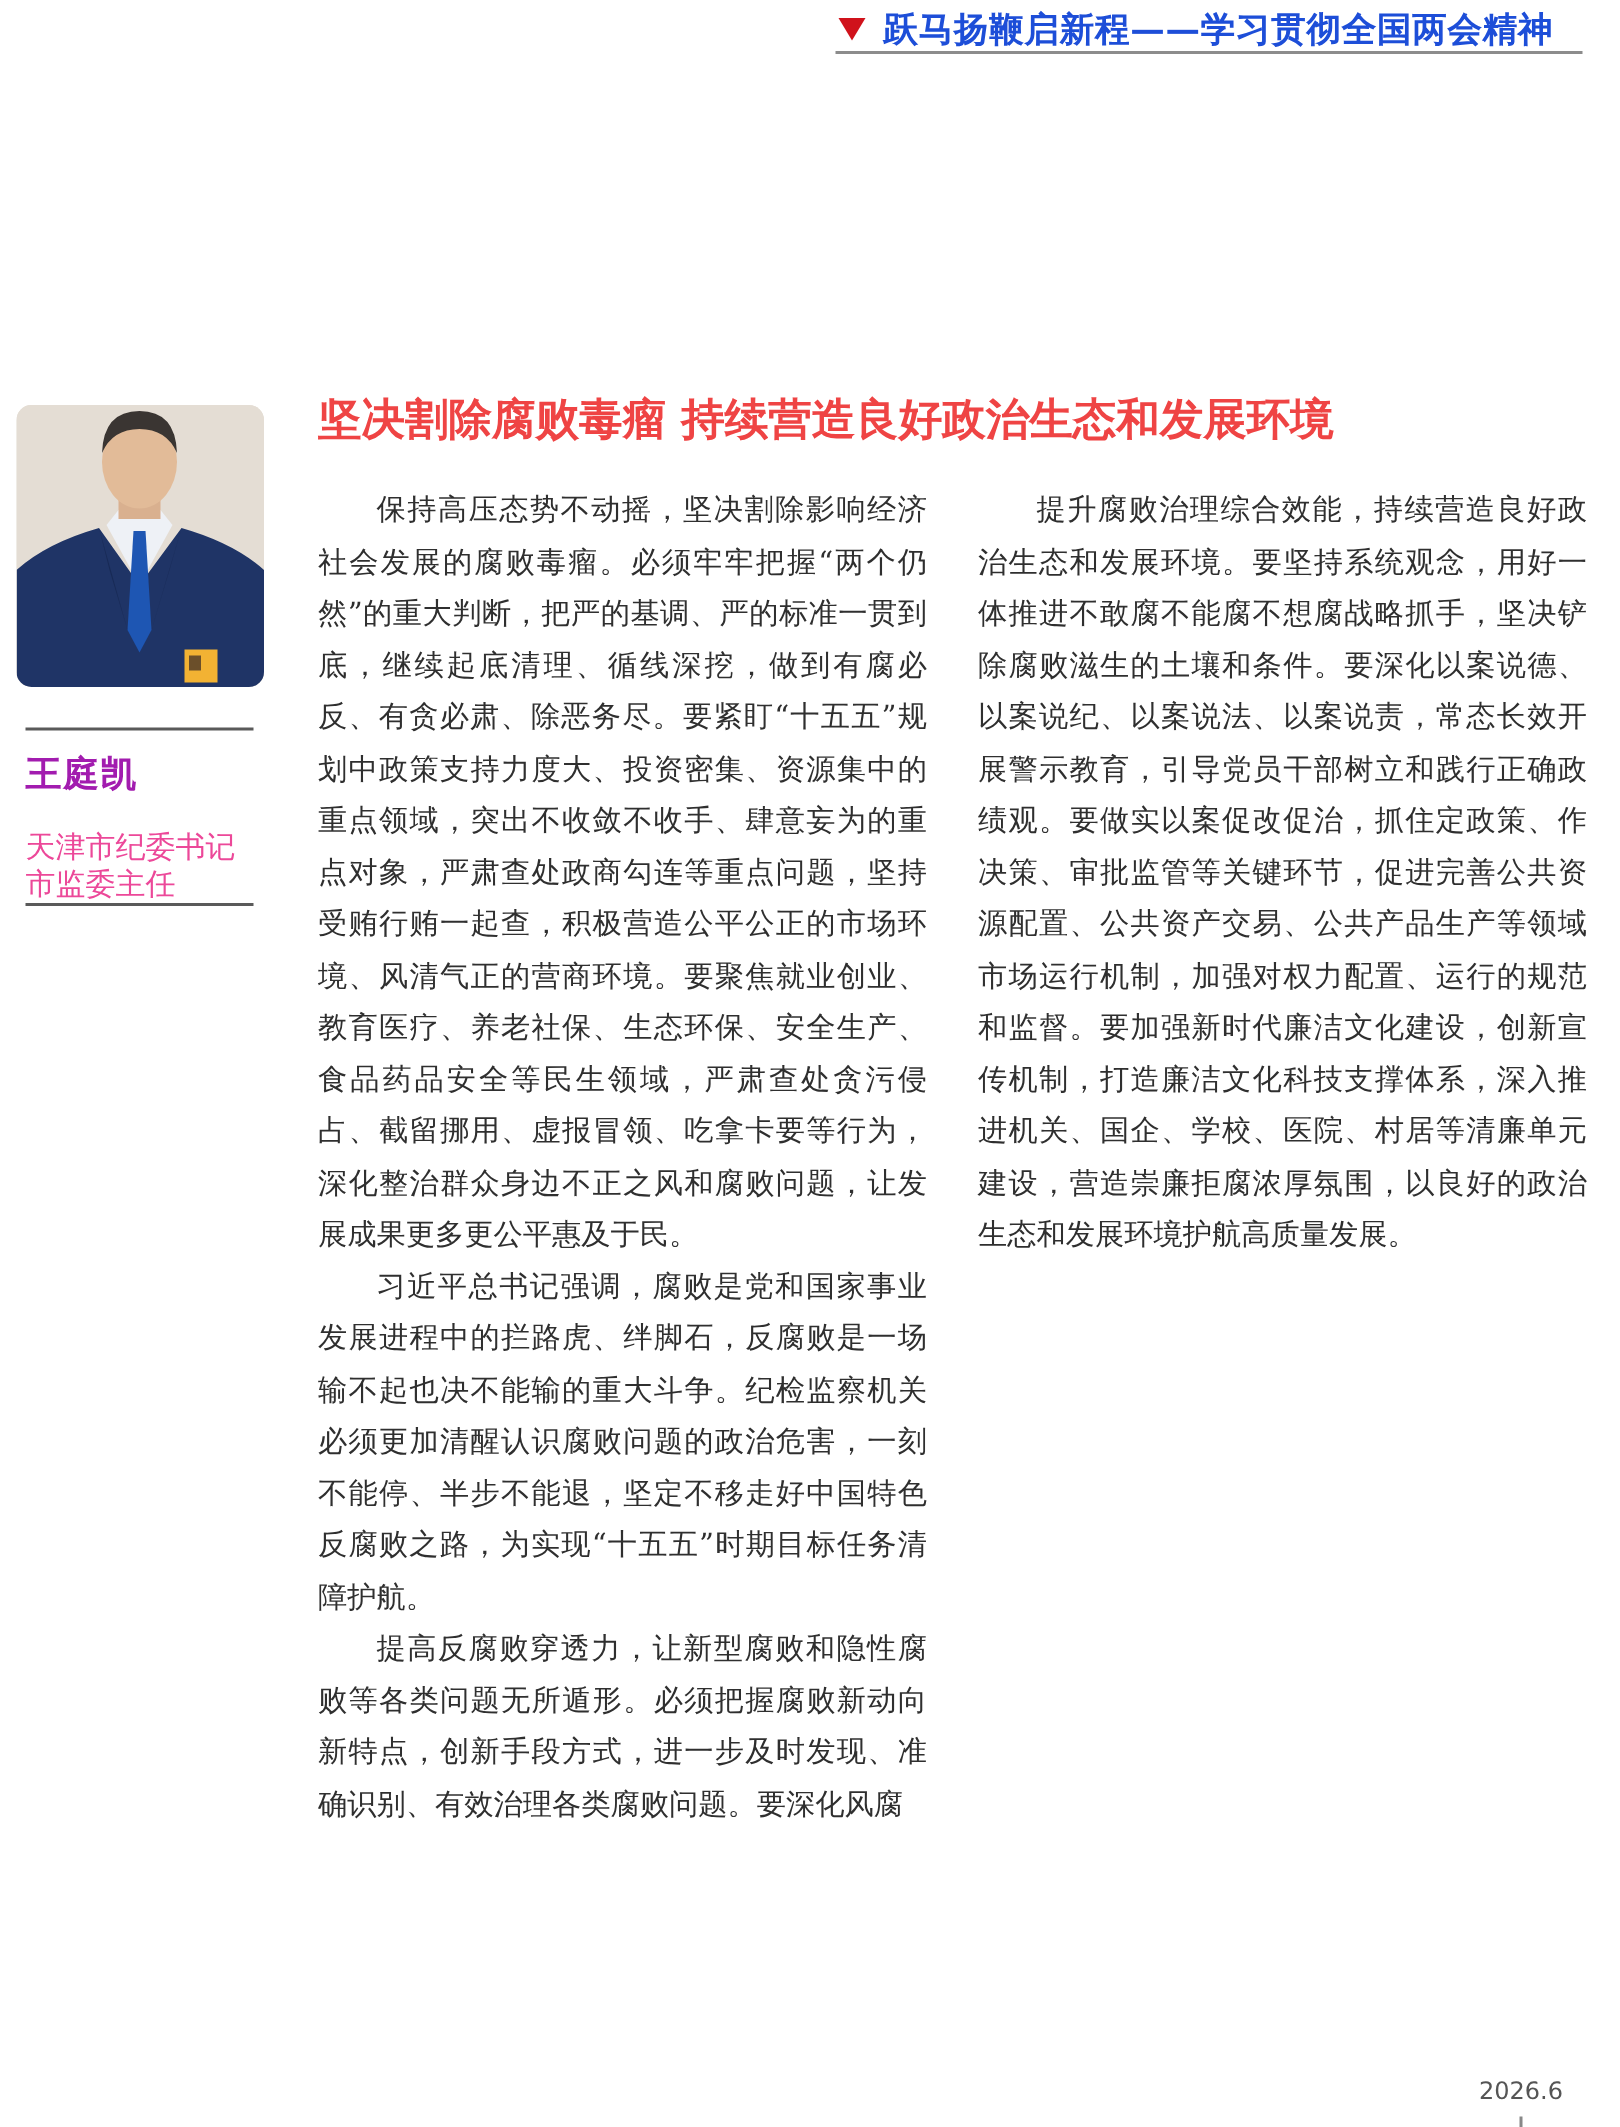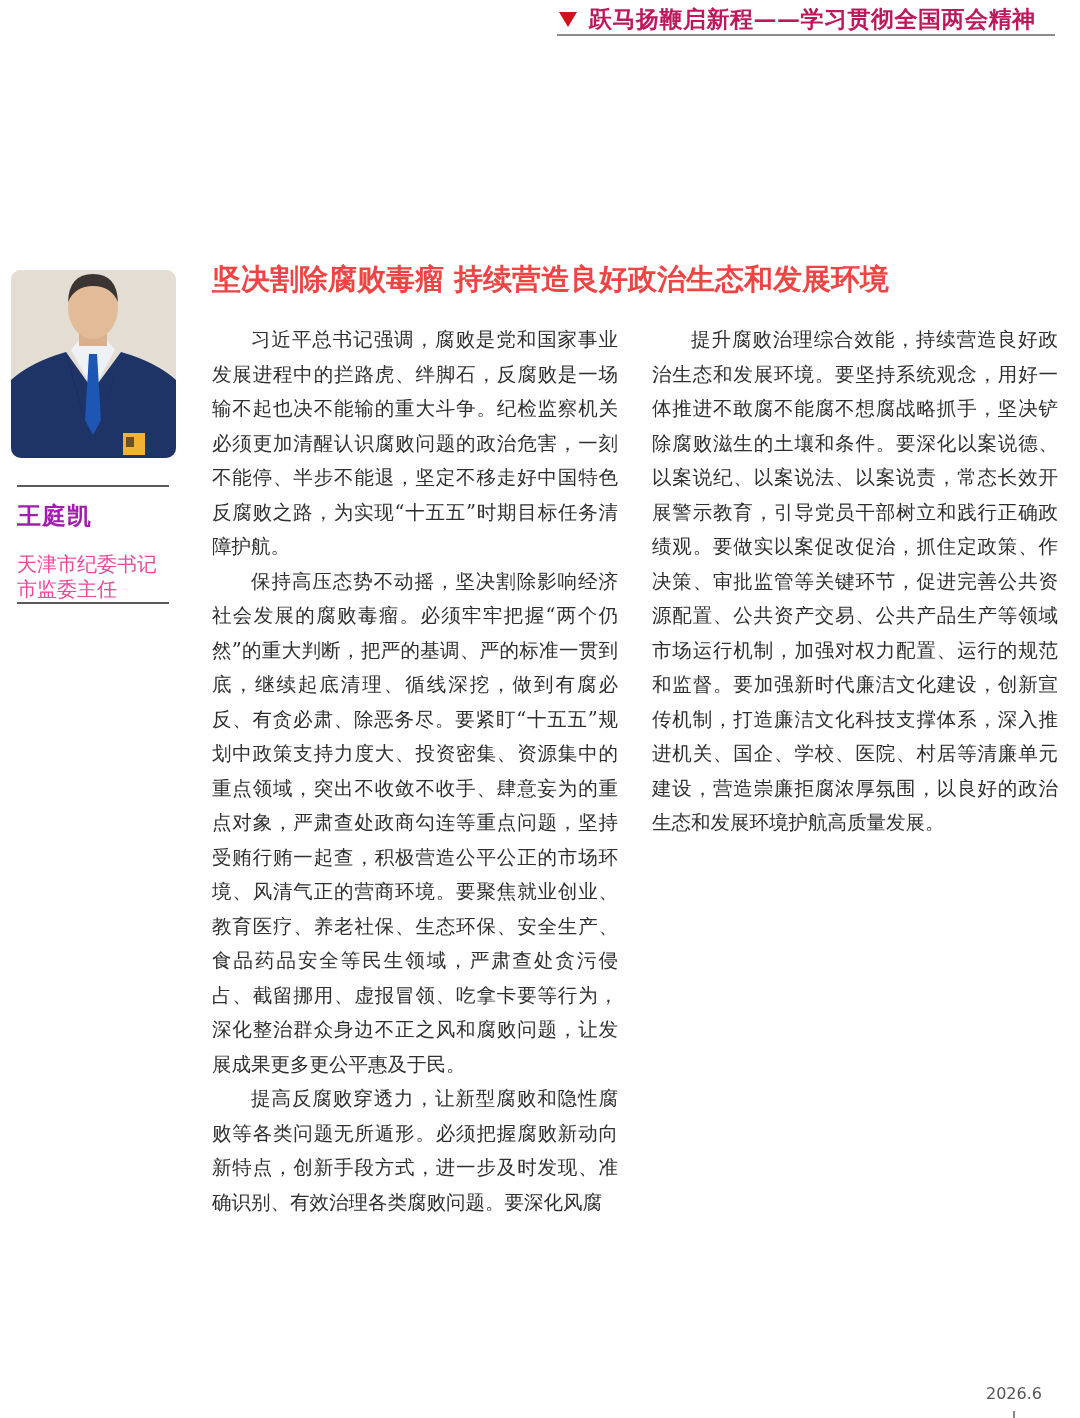--- a/index.html
+++ b/index.html
@@ -30,21 +30,21 @@
       height: 0;
       border-left: 9px solid transparent;
       border-right: 9px solid transparent;
       border-top: 15px solid #d0121b;
       margin-left: 2px;
       margin-right: 12px;
     }
     .running-head .text {
       font-family: "DejaVu Serif", "Liberation Serif", serif;
       font-size: 23px;
-      color: #be185d;
+      color: #1d4ed8;
       letter-spacing: 0.5px;
       white-space: nowrap;
       font-weight: bold;
     }
     .photo {
       position: absolute;
       left: 11px;
       top: 270px;
       width: 165px;
       height: 188px;
@@ -166,22 +166,22 @@
 <div class="author-name">王庭凯</div>
 <div class="author-title">
   <div>天津市纪委书记</div>
   <div>市监委主任</div>
 </div>
 <div class="rule" style="top:602px;"></div>
 
 <div class="headline">坚决割除腐败毒瘤  持续营造良好政治生态和发展环境</div>
 
 <div class="col left">
+  <p>保持高压态势不动摇，坚决割除影响经济社会发展的腐败毒瘤。必须牢牢把握“两个仍然”的重大判断，把严的基调、严的标准一贯到底，继续起底清理、循线深挖，做到有腐必反、有贪必肃、除恶务尽。要紧盯“十五五”规划中政策支持力度大、投资密集、资源集中的重点领域，突出不收敛不收手、肆意妄为的重点对象，严肃查处政商勾连等重点问题，坚持受贿行贿一起查，积极营造公平公正的市场环境、风清气正的营商环境。要聚焦就业创业、教育医疗、养老社保、生态环保、安全生产、食品药品安全等民生领域，严肃查处贪污侵占、截留挪用、虚报冒领、吃拿卡要等行为，深化整治群众身边不正之风和腐败问题，让发展成果更多更公平惠及于民。</p>
   <p>习近平总书记强调，腐败是党和国家事业发展进程中的拦路虎、绊脚石，反腐败是一场输不起也决不能输的重大斗争。纪检监察机关必须更加清醒认识腐败问题的政治危害，一刻不能停、半步不能退，坚定不移走好中国特色反腐败之路，为实现“十五五”时期目标任务清障护航。</p>
-  <p>保持高压态势不动摇，坚决割除影响经济社会发展的腐败毒瘤。必须牢牢把握“两个仍然”的重大判断，把严的基调、严的标准一贯到底，继续起底清理、循线深挖，做到有腐必反、有贪必肃、除恶务尽。要紧盯“十五五”规划中政策支持力度大、投资密集、资源集中的重点领域，突出不收敛不收手、肆意妄为的重点对象，严肃查处政商勾连等重点问题，坚持受贿行贿一起查，积极营造公平公正的市场环境、风清气正的营商环境。要聚焦就业创业、教育医疗、养老社保、生态环保、安全生产、食品药品安全等民生领域，严肃查处贪污侵占、截留挪用、虚报冒领、吃拿卡要等行为，深化整治群众身边不正之风和腐败问题，让发展成果更多更公平惠及于民。</p>
   <p>提高反腐败穿透力，让新型腐败和隐性腐败等各类问题无所遁形。必须把握腐败新动向新特点，创新手段方式，进一步及时发现、准确识别、有效治理各类腐败问题。要深化风腐</p>
 </div>
 
 <div class="col right">
   <p>提升腐败治理综合效能，持续营造良好政治生态和发展环境。要坚持系统观念，用好一体推进不敢腐不能腐不想腐战略抓手，坚决铲除腐败滋生的土壤和条件。要深化以案说德、以案说纪、以案说法、以案说责，常态长效开展警示教育，引导党员干部树立和践行正确政绩观。要做实以案促改促治，抓住定政策、作决策、审批监管等关键环节，促进完善公共资源配置、公共资产交易、公共产品生产等领域市场运行机制，加强对权力配置、运行的规范和监督。要加强新时代廉洁文化建设，创新宣传机制，打造廉洁文化科技支撑体系，深入推进机关、国企、学校、医院、村居等清廉单元建设，营造崇廉拒腐浓厚氛围，以良好的政治生态和发展环境护航高质量发展。</p>
 </div>
 
 <div class="folio">
   <span>2026.6</span>
   <span class="sep"></span>

